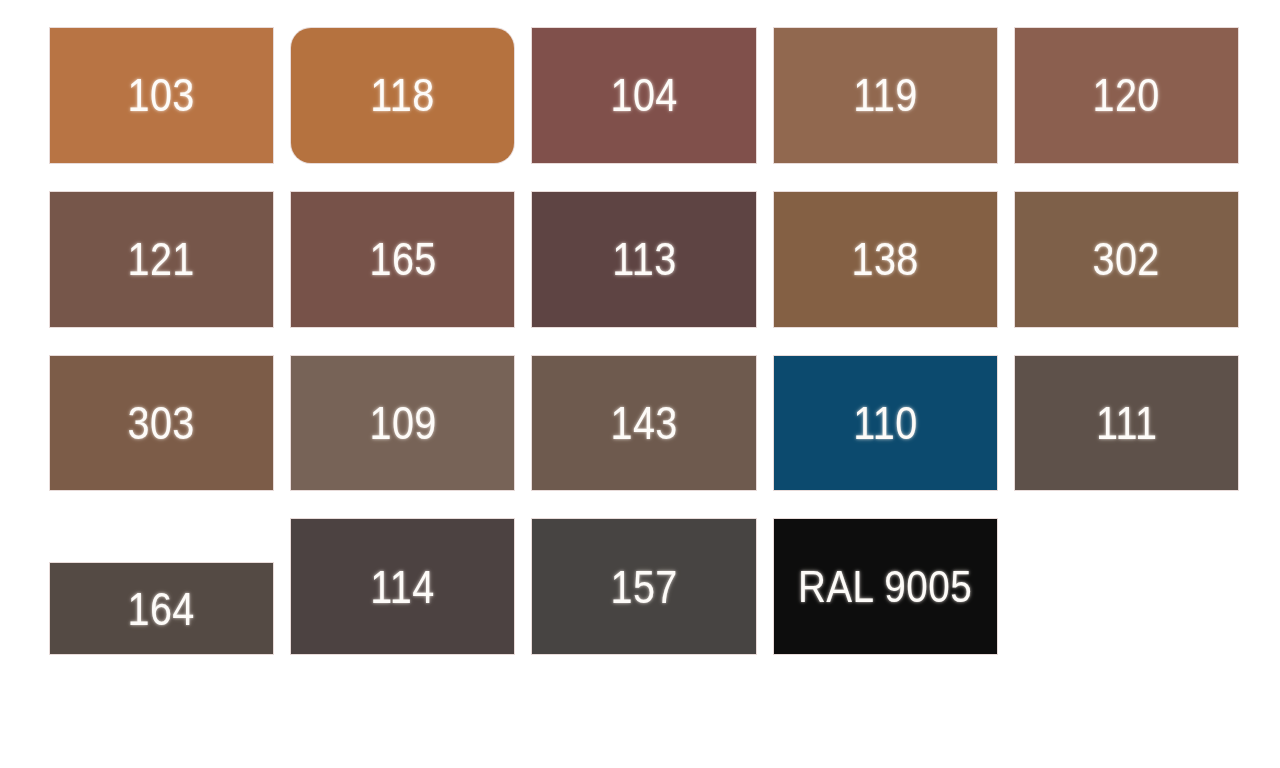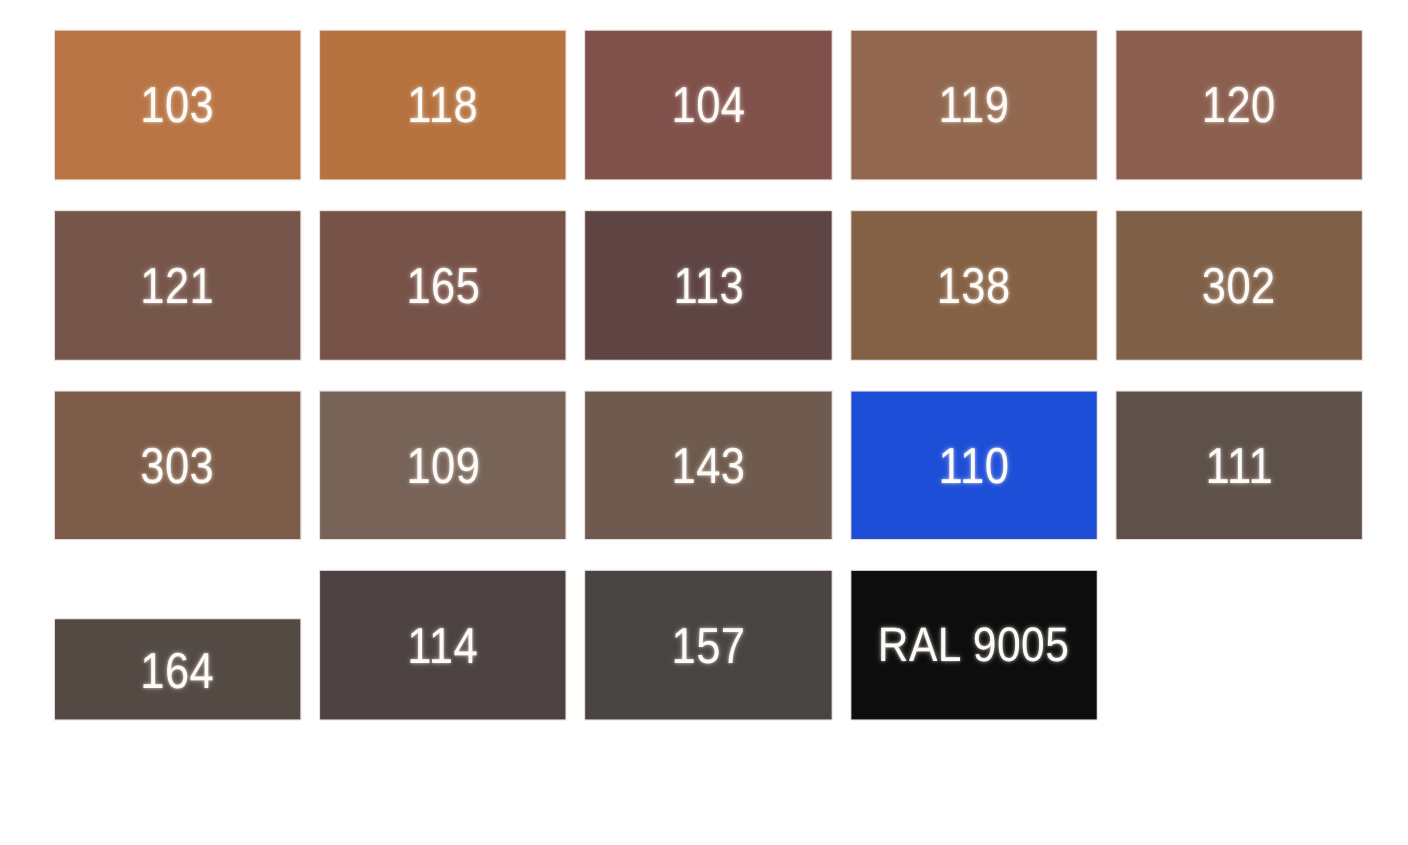--- a/index.html
+++ b/index.html
@@ -54,21 +54,21 @@
     transform: scaleX(0.88);
   }
 </style>
 </head>
 <body>
 
 <div class="swatch-grid">
     <div class="swatch" style="background-color: rgb(184, 116, 68);">
       <span class="swatch-label">103</span>
     </div>
-    <div class="swatch" style="background-color: rgb(181, 114, 63);">
+    <div class="swatch" style="background-color: rgb(181, 114, 63); border-radius: 20px;">
       <span class="swatch-label">118</span>
     </div>
     <div class="swatch" style="background-color: rgb(128, 80, 75);">
       <span class="swatch-label">104</span>
     </div>
     <div class="swatch" style="background-color: rgb(145, 104, 79);">
       <span class="swatch-label">119</span>
     </div>
     <div class="swatch" style="background-color: rgb(139, 95, 79);">
       <span class="swatch-label">120</span>
@@ -90,21 +90,21 @@
     </div>
     <div class="swatch" style="background-color: rgb(124, 92, 72);">
       <span class="swatch-label">303</span>
     </div>
     <div class="swatch" style="background-color: rgb(119, 99, 87);">
       <span class="swatch-label">109</span>
     </div>
     <div class="swatch" style="background-color: rgb(110, 90, 78);">
       <span class="swatch-label">143</span>
     </div>
-    <div class="swatch" style="background-color: #1d4ed8;">
+    <div class="swatch" style="background-color: #0c4a6e;">
       <span class="swatch-label">110</span>
     </div>
     <div class="swatch" style="background-color: rgb(94, 81, 74);">
       <span class="swatch-label">111</span>
     </div>
     <div class="swatch" style="background-color: rgb(84, 74, 68); margin-top: 44px;">
       <span class="swatch-label">164</span>
     </div>
     <div class="swatch" style="background-color: rgb(76, 66, 65);">
       <span class="swatch-label">114</span>

